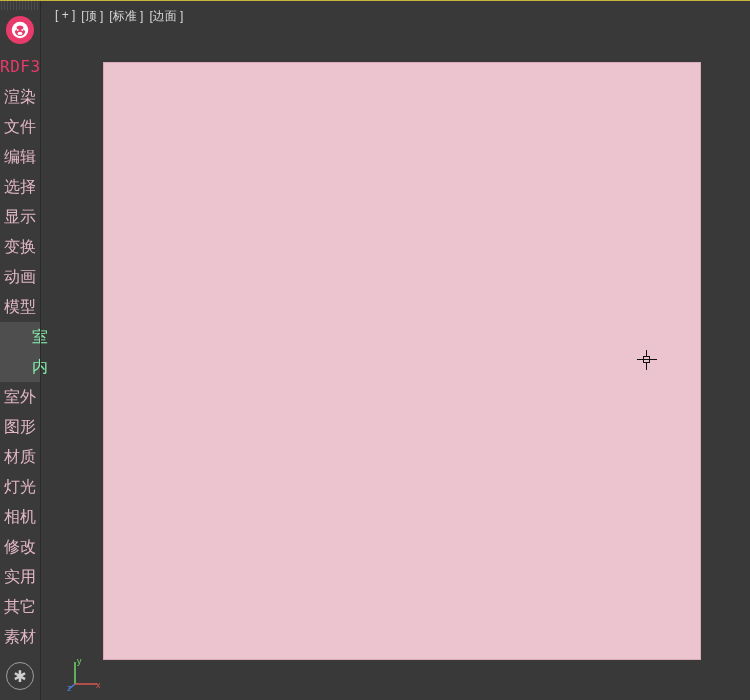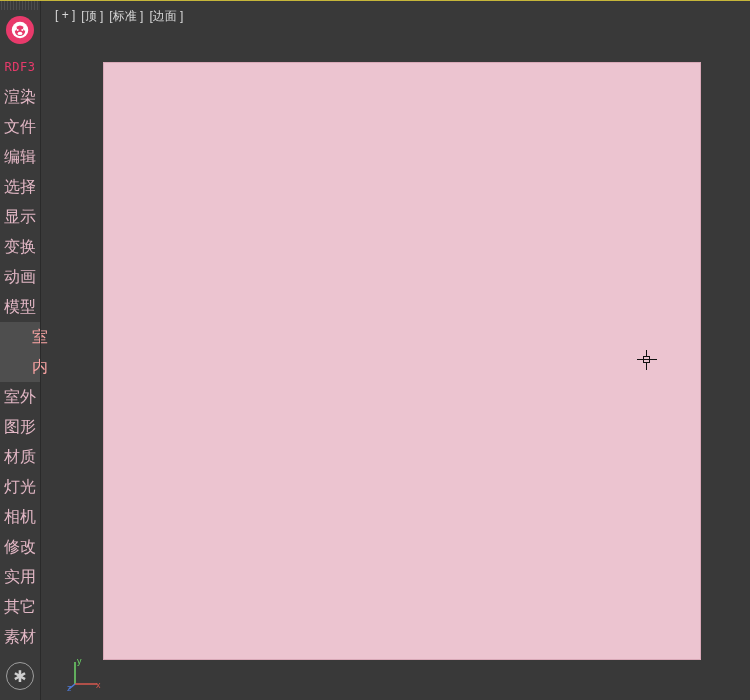--- a/index.html
+++ b/index.html
@@ -46,28 +46,28 @@
   }
   .menu-item {
     width: 100%;
     text-align: center;
     font-size: 16px;
     line-height: 30px;
     color: #e2b7c5;
     cursor: pointer;
   }
   .menu-item.header {
-    font-size: 12px;
+    font-size: 16px;
     font-family: Consolas, monospace;
     color: #e83a6b;
     letter-spacing: 0.5px;
   }
   .menu-item.active {
     background: #4e4e4e;
-    color: #fca5a5;
+    color: #86efac;
     padding-left: 32px;
   }
   .sidebar-bottom {
     position: absolute;
     bottom: 10px;
     width: 28px; height: 28px;
     border: 1.5px solid #9e9e9e;
     border-radius: 50%;
     display: flex;
     align-items: center;

